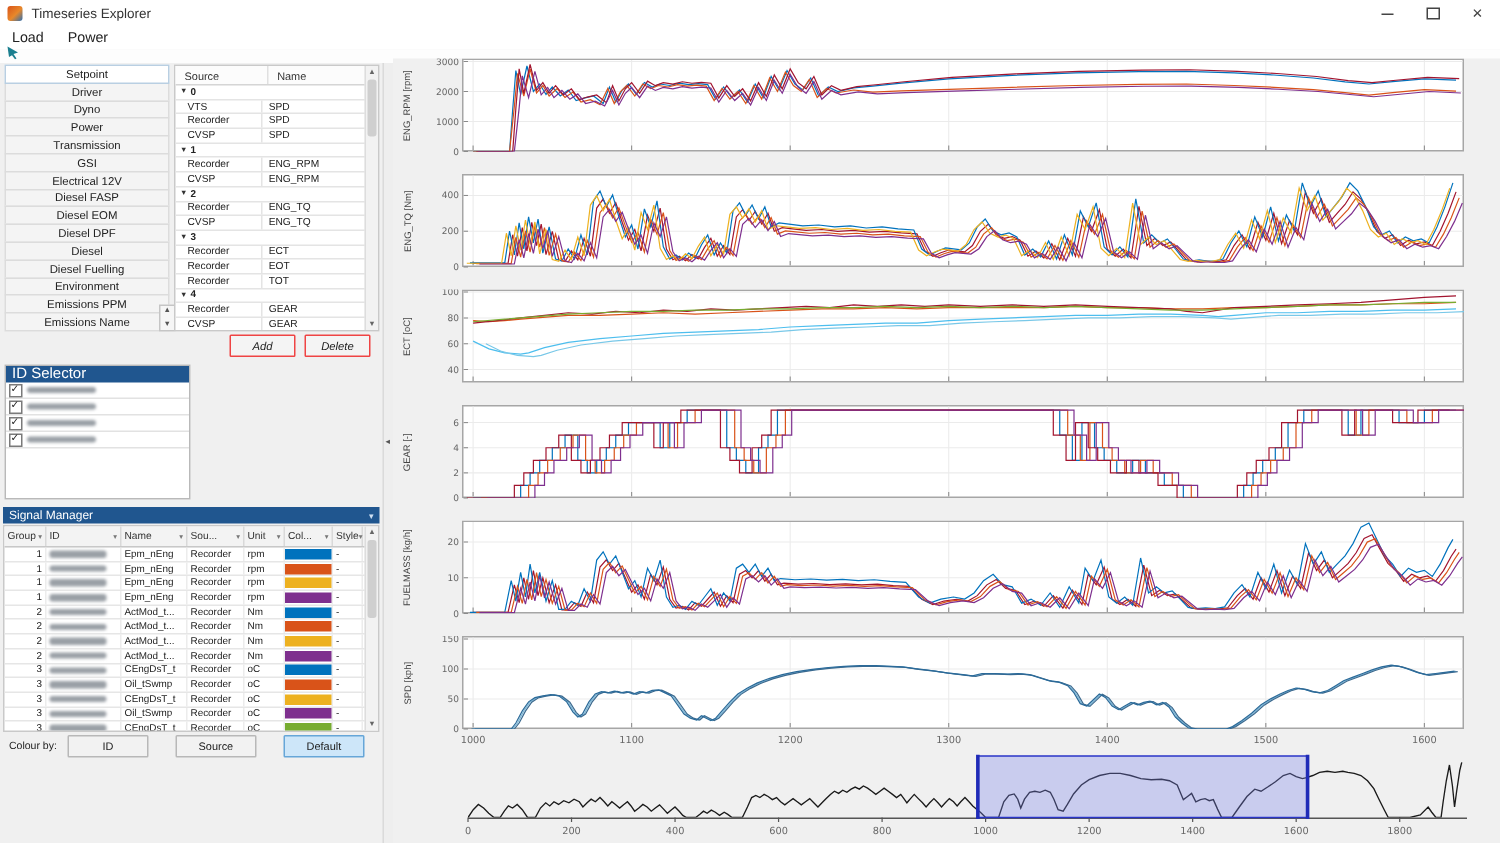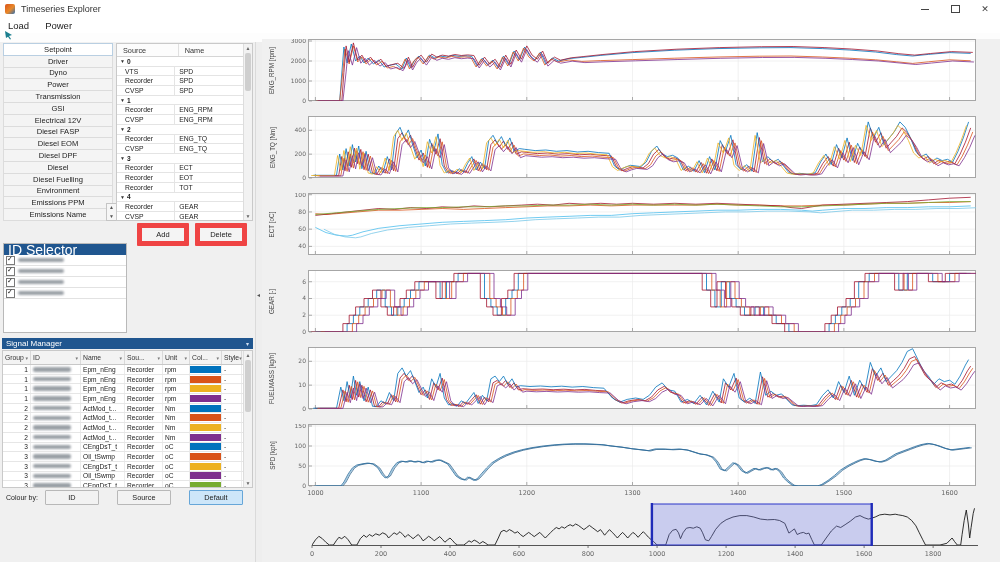--- a/index.html
+++ b/index.html
@@ -38,27 +38,27 @@
   .lm-row{height:8.7px;display:flex;border-bottom:1px solid #e4e4e4;align-items:center;font-size:6.8px;}
   .lm-row .c-src{width:45%;padding-left:8px;box-sizing:border-box;}
   .lm-row .c-name{width:55%;padding-left:4px;border-left:1px solid #e4e4e4;box-sizing:border-box;height:100%;display:flex;align-items:center;}
   .lm-row.grp{font-weight:bold;font-size:6.6px;}
   .lm-row.grp .gcaret{font-size:5px;margin:0 2px 0 3px;color:#333;}
   .vscroll{position:absolute;right:0;top:0;bottom:0;width:8px;background:#f2f2f2;border-left:1px solid #ddd;}
   .vscroll .up,.vscroll .dn{position:absolute;left:0;width:100%;height:8px;font-size:5px;color:#666;text-align:center;line-height:8px;}
   .vscroll .up{top:0;} .vscroll .dn{bottom:0;}
   .vscroll .thumb{position:absolute;left:1px;right:1px;top:9px;height:38px;background:#cfcfcf;border-radius:2px;}
   .lm-buttons{height:14px;display:flex;justify-content:flex-end;gap:6px;padding-right:6px;margin-bottom:4px;}
-  .btn{min-width:42px;height:13px;background:#f4f4f4;border:5px solid #ef4444;font-size:7.5px;color:#222;
-    display:flex;align-items:center;justify-content:center;border-radius:1px;}
+  .btn{min-width:42px;height:13px;background:#f4f4f4;border:1px solid #ef4444;font-size:7.5px;color:#222;
+    display:flex;align-items:center;justify-content:center;border-radius:1px;font-style:italic;}
   
   .filters-body{height:94px;display:flex;gap:5px;padding:2px 1px;box-sizing:border-box;margin-bottom:3px;}
   .sel-panel{background:#fff;border:1px solid #b9b9b9;display:flex;flex-direction:column;}
   #id-selector{width:122px;} #source-selector{width:118px;}
-  .sel-hdr{height:11px;background:#20568f;color:#fff;font-size:14px;display:flex;align-items:center;padding:0 4px;}
+  .sel-hdr{height:11px;background:#20568f;color:#fff;font-size:10px;display:flex;align-items:center;padding:0 4px;}
   .sel-row{height:10px;display:flex;align-items:center;border-bottom:1px solid #e2e2e2;padding-left:2px;}
   .cb{width:7px;height:7px;border:1px solid #7a7a7a;background:#fff;margin-right:3px;position:relative;flex:0 0 auto;}
   .cb.checked::after{content:"✓";position:absolute;left:0px;top:-1.5px;font-size:7px;color:#222;}
   .sel-label{font-size:7.3px;color:#222;}
   .blurbar{height:4.5px;background:#9aa0a6;filter:blur(1.2px);border-radius:2px;}
   
   #sig-table{background:#fff;border:1px solid #c9c9c9;position:relative;height:138px;box-sizing:border-box;margin-bottom:2px;}
   #sig-thead{height:13px;display:flex;background:#f3f3f3;border-bottom:1px solid #c8c8c8;margin-right:8px;}
   .sig-th{font-size:6.8px;color:#333;display:flex;align-items:center;justify-content:space-between;
     padding:0 2px;border-right:1px solid #d9d9d9;box-sizing:border-box;}

